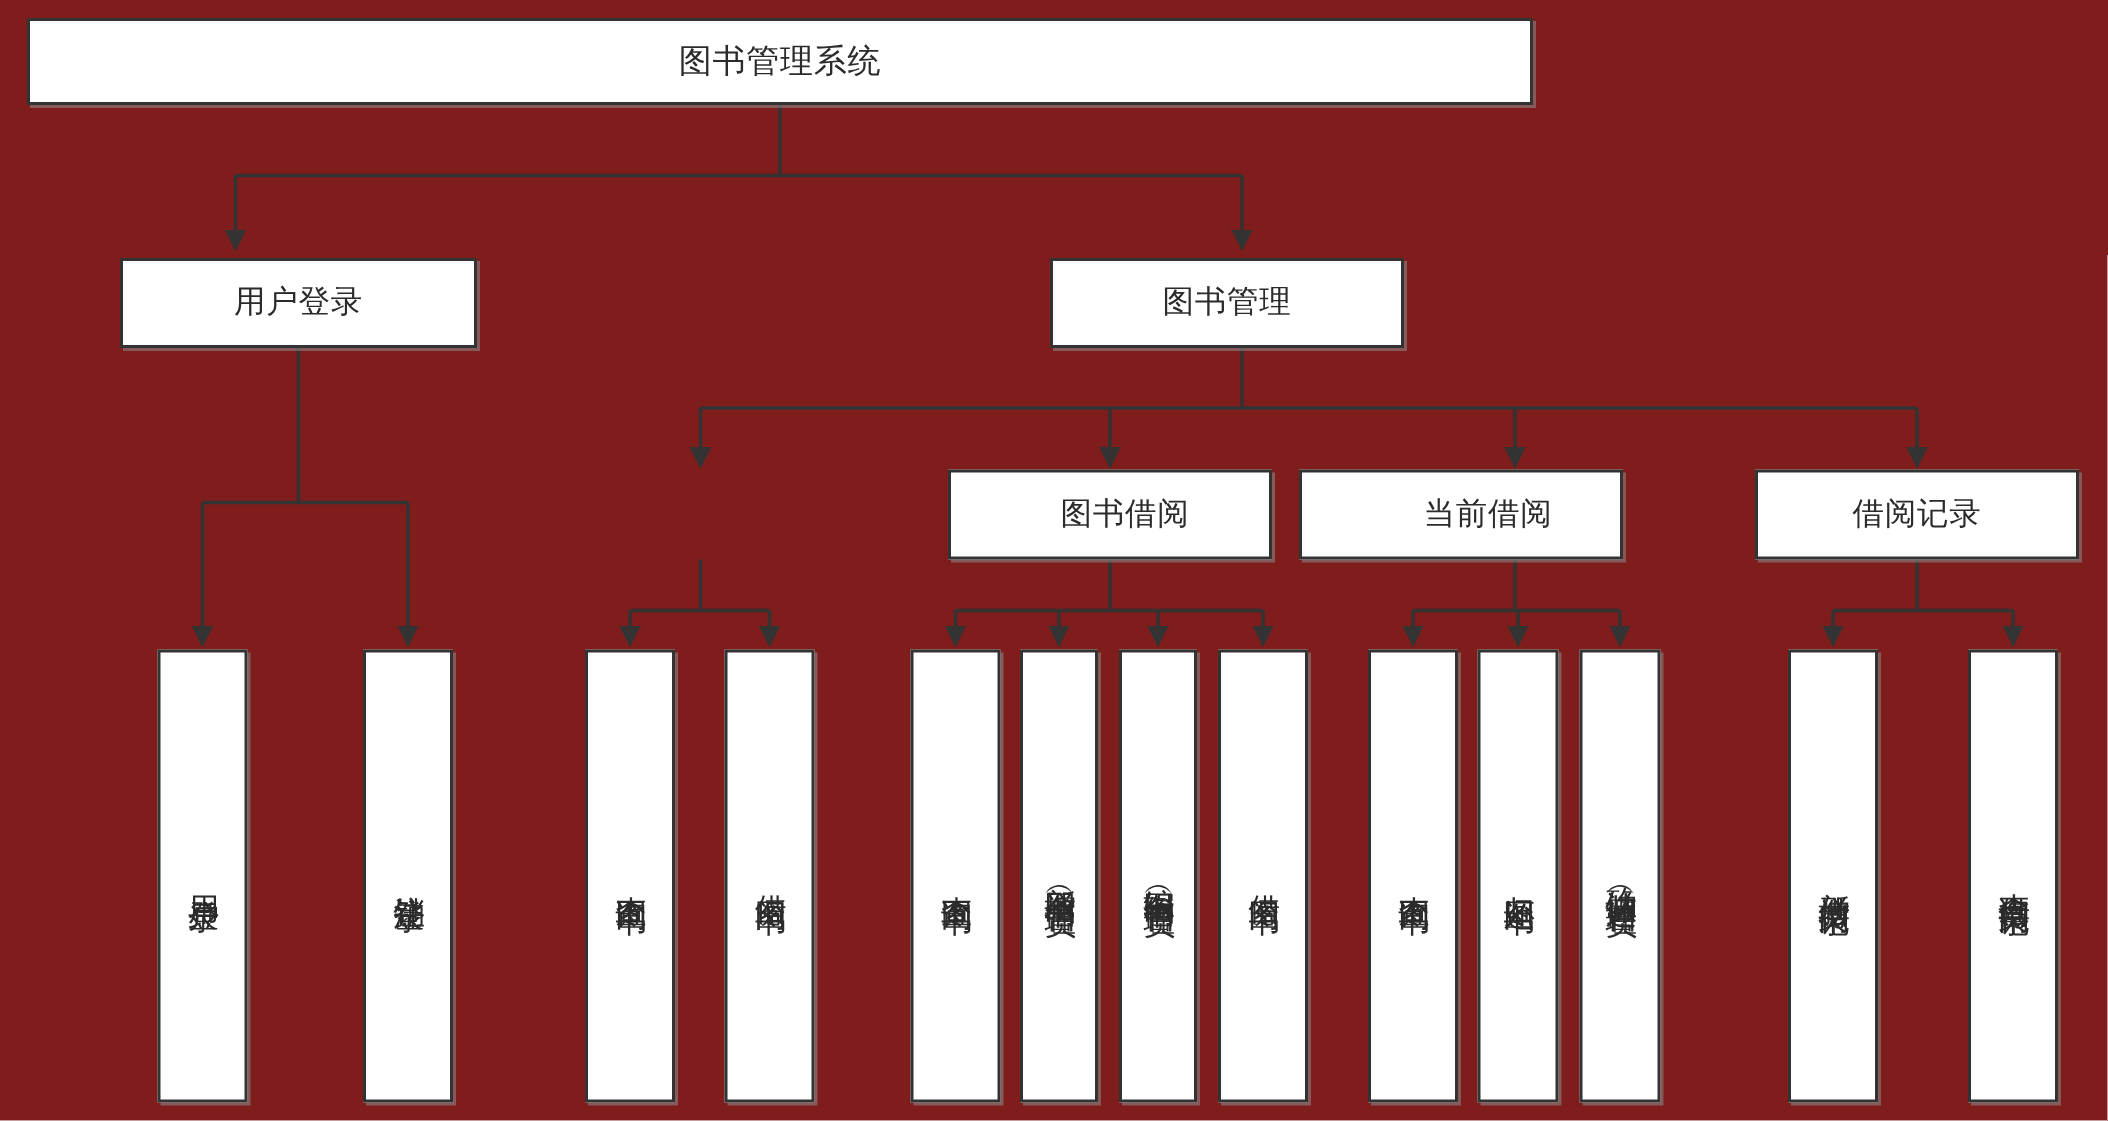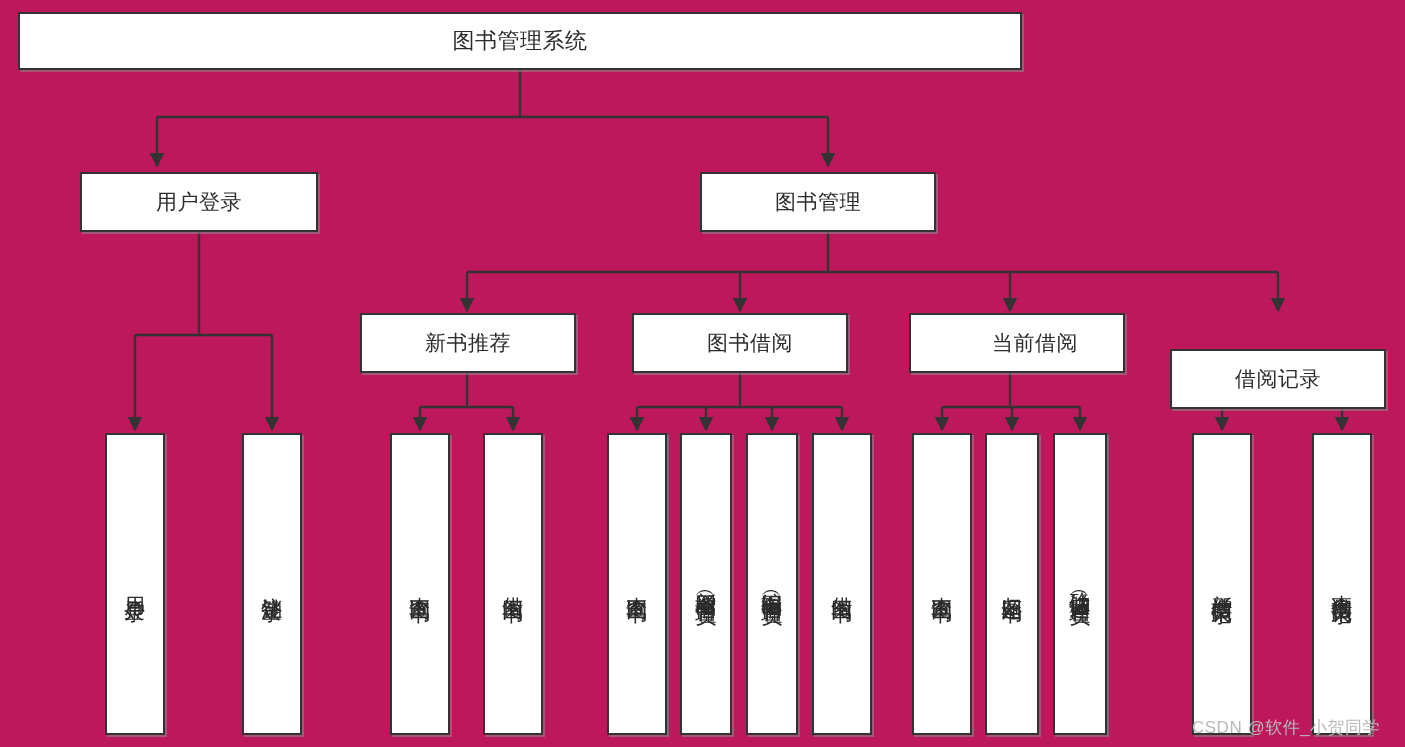--- a/index.html
+++ b/index.html
@@ -8,21 +8,21 @@
     padding: 0;
     background: #ffffff;
   }
   body {
     font-family: "Liberation Sans", "DejaVu Sans", sans-serif;
   }
   #canvas {
     position: relative;
     width: 1405px;
     height: 747px;
-    background: #be185d;
+    background: #7f1d1d;
     overflow: hidden;
   }
   svg.edges {
     position: absolute;
     left: 0;
     top: 0;
     width: 1405px;
     height: 747px;
     pointer-events: none;
   }
@@ -137,33 +137,30 @@
   </div>
 
   <div class="node horiz shadow" style="left:80px; top:172px; width:238px; height:60px;">
     <span class="label">用户登录</span>
   </div>
 
   <div class="node horiz shadow" style="left:700px; top:172px; width:236px; height:60px;">
     <span class="label">图书管理</span>
   </div>
 
-  <div class="node horiz shadow" style="left:360px; top:313px; width:216px; height:60px;">
-    <span class="label">新书推荐</span>
-  </div>
 
   <div class="node horiz shadow" style="left:632px; top:313px; width:216px; height:60px;padding-left:20px;">
     <span class="label">图书借阅</span>
   </div>
 
-  <div class="node horiz shadow" style="left:909px; top:313px; width:216px; height:60px;padding-left:36px;">
+  <div class="node horiz shadow" style="left:866px; top:313px; width:216px; height:60px;padding-left:36px;">
     <span class="label">当前借阅</span>
   </div>
 
-  <div class="node horiz shadow" style="left:1170px; top:313px; width:216px; height:60px;margin-top:36px;">
+  <div class="node horiz shadow" style="left:1170px; top:313px; width:216px; height:60px;">
     <span class="label">借阅记录</span>
   </div>
 
   <div class="node vert shadow" style="left:105px; top:433px; width:60px; height:302px;">
     <span class="label">用户登录</span>
   </div>
 
   <div class="node vert shadow" style="left:242px; top:433px; width:60px; height:302px;">
     <span class="label">注销登录</span>
   </div>
@@ -205,15 +202,14 @@
   </div>
 
   <div class="node vert shadow" style="left:1192px; top:433px; width:60px; height:302px;">
     <span class="label">新增借阅记录</span>
   </div>
 
   <div class="node vert shadow" style="left:1312px; top:433px; width:60px; height:302px;">
     <span class="label">查询借阅记录</span>
   </div>
 
-  <div class="watermark" style="left:1192px; top:716px;">CSDN @软件_小贺同学</div>
 
 </div>
 
 </body></html>

